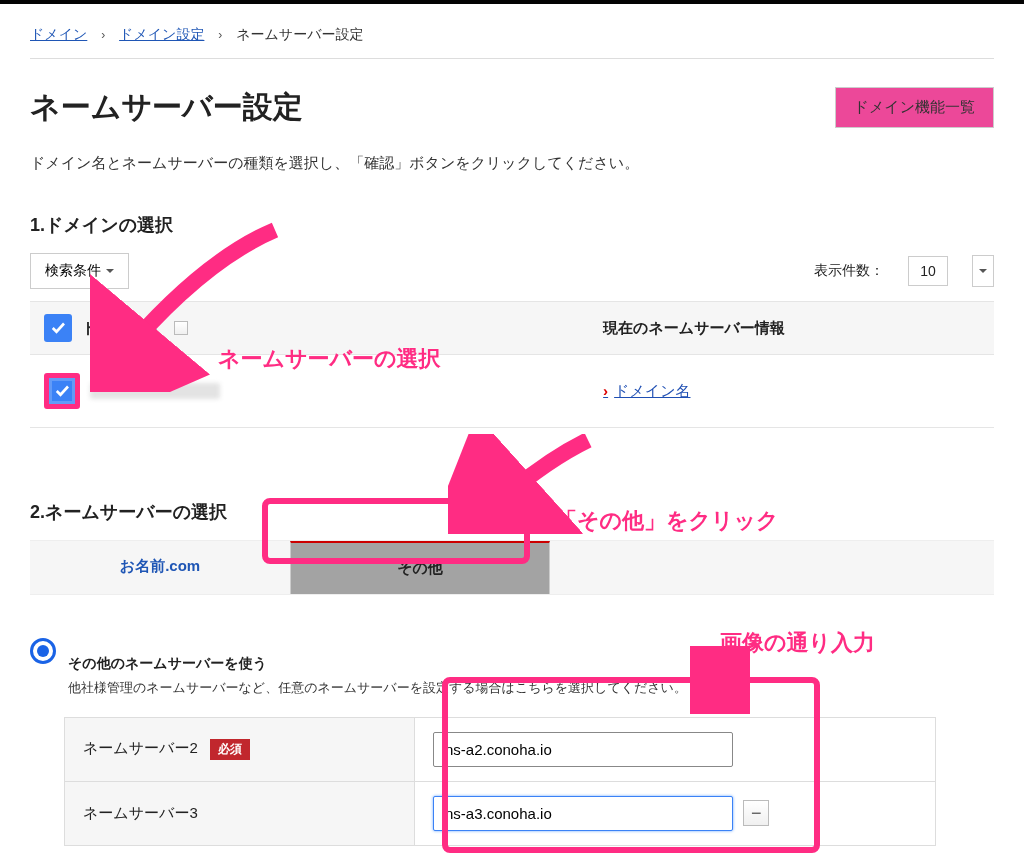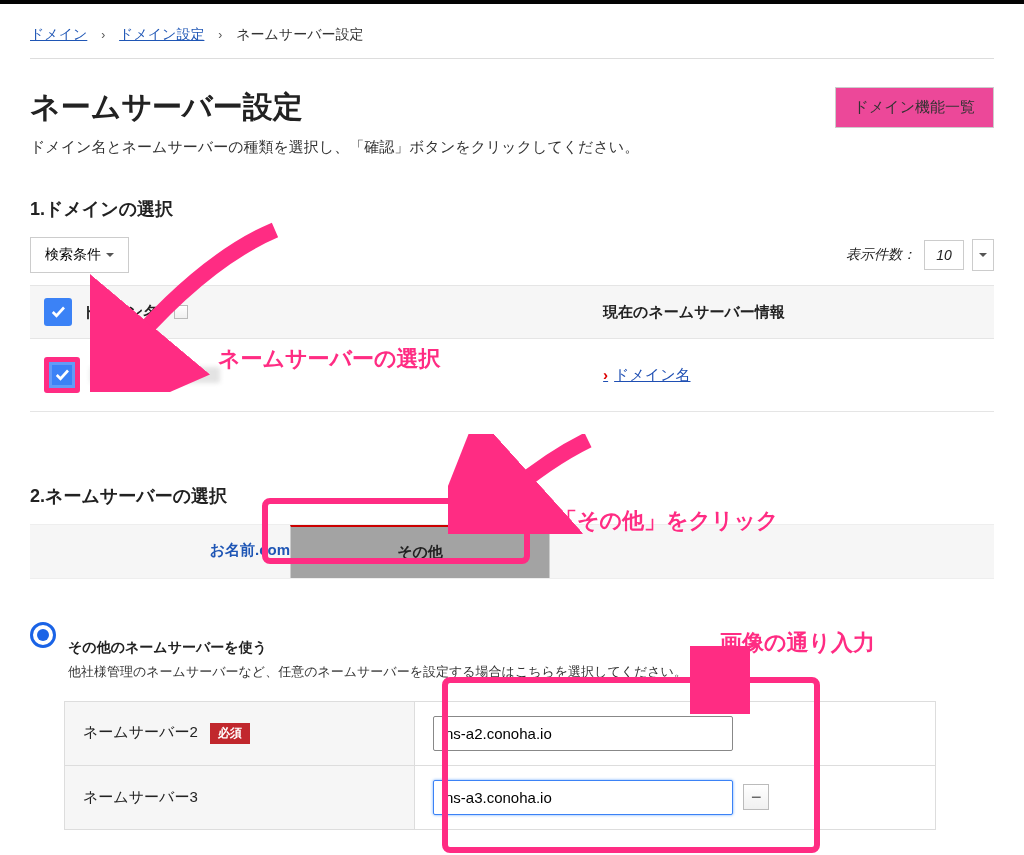--- a/index.html
+++ b/index.html
@@ -10,30 +10,30 @@
   .breadcrumb { padding:7px 0 14px; font-size:14px; border-bottom:1px solid #ddd; }
   .breadcrumb a { color:#1f56b5; text-decoration:underline; }
   .breadcrumb span.sep { color:#555; margin:0 10px; font-size:12px; }
   .breadcrumb span.current { color:#333; }
   
   
   .heading-row { display:flex; justify-content:space-between; align-items:flex-start; margin-top:28px; }
   h1 { font-size:30px; font-weight:700; margin:0; }
   .btn-outline { background:#ec4899; border:1px solid #ccc; padding:10px 18px; font-size:15px; color:#333; cursor:pointer; }
   
-  .desc { font-size:15px; margin:10px 0 10px; color:#333; }
+  .desc { font-size:15px; margin:26px 0 10px; color:#333; }
   
   h2.sub { font-size:18px; font-weight:700; margin:40px 0 16px; }
   h2.sub2 { font-size:18px; font-weight:700; margin:72px 0 16px; }
   
   
   .filter-row { display:flex; justify-content:space-between; align-items:center; margin-bottom:12px; }
   .filter-btn { background:#fff; border:1px solid #ccc; padding:8px 14px; font-size:14px; cursor:pointer; display:inline-flex; align-items:center; gap:5px;font-family:Liberation Mono, monospace; }
   .caret-down { display:inline-block; border:4px solid transparent; border-top-color:#555; transform:translateY(2px); }
-  .pagesize { font-size:14px; display:flex; align-items:center; gap:8px;font-style:italic; }
+  .pagesize { font-size:14px; display:flex; align-items:center; gap:24px; }
   .sel { border:1px solid #ccc; padding:6px 10px; min-width:40px; text-align:center; font-size:14px; }
   .sel-caret { border:1px solid #ccc; width:22px; height:32px; display:flex; align-items:center; justify-content:center; }
   
   
   .dtable { width:100%; border-collapse:collapse; }
   .dtable thead td { background:#f6f6f6; border-top:1px solid #e5e5e5; border-bottom:1px solid #e5e5e5; padding:12px 14px; font-weight:700; font-size:15px; }
   .dtable tbody td { border-top:1px solid #e5e5e5; border-bottom:1px solid #e5e5e5; padding:18px 14px; font-size:15px; }
   .cbwrap { display:inline-flex; align-items:center; gap:10px; }
   .cb { width:28px; height:28px; background:#3b82f6; border-radius:3px; display:flex; align-items:center; justify-content:center; }
   .cb.big { width:36px; height:36px; border:5px solid #ff2c83; box-shadow:0 0 0 3px rgba(255,255,255,.2) inset; }
@@ -41,21 +41,21 @@
   .sort-icon { width:14px; height:14px; border:1px solid #bbb; display:inline-block; margin-left:6px; background:linear-gradient(#fff,#f0f0f0); }
   .ns-link { color:#1f4fb3; }
   .ns-link::before { content:"›"; color:#d00; margin-right:6px; font-weight:700; }
   .blurred { display:inline-block; width:130px; height:16px; background:#e3e3e3; filter:blur(2px); border-radius:2px; vertical-align:middle;}
   
   
   .tabs { display:flex; background:#f6f6f6; border-top:1px solid #eee; border-bottom:1px solid #eee; }
   .tab { flex:0 0 260px; text-align:center; padding:16px 0; font-size:15px; font-weight:600; }
   .tab.active { background:#a3a3a3; border:1px solid #ccc; border-bottom:0; position:relative; }
   .tab.active-top { border-top:2px solid #c00; }
-  .tab.inactive { color:#1f56b5;text-align:right; }
+  .tab.inactive { color:#1f56b5; }
   
   
   .radio-row { display:flex; align-items:flex-start; gap:12px; margin-top:44px; }
   .radio-outer { width:26px; height:26px; border:3px solid #1a63e6; border-radius:50%; display:flex; align-items:center; justify-content:center; flex:none; margin-top:-1px; }
   .radio-inner { width:12px; height:12px; background:#1a63e6; border-radius:50%; }
   .radio-text h3 { margin:16px 0 6px; font-size:14px; font-weight:700; }
   .radio-text p { margin:0; font-size:13px; color:#333; }
   
   
   .nsform { width:872px; margin-left:34px; margin-top:20px; border-collapse:collapse; }

